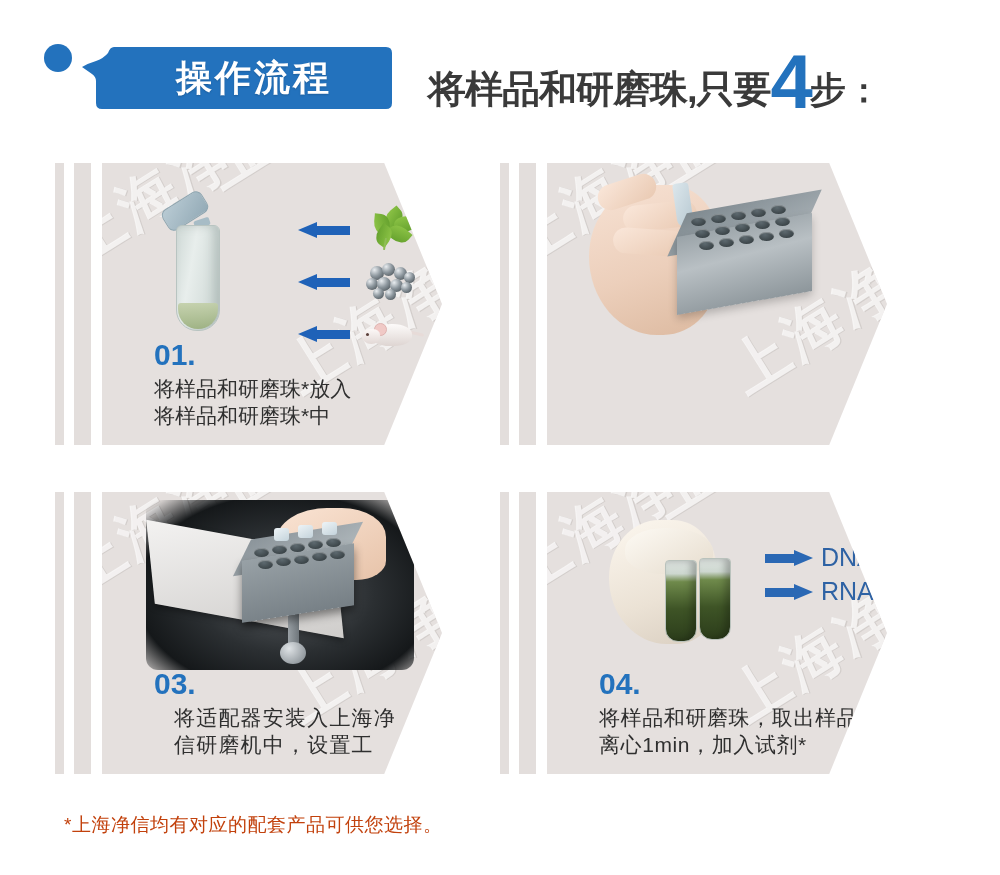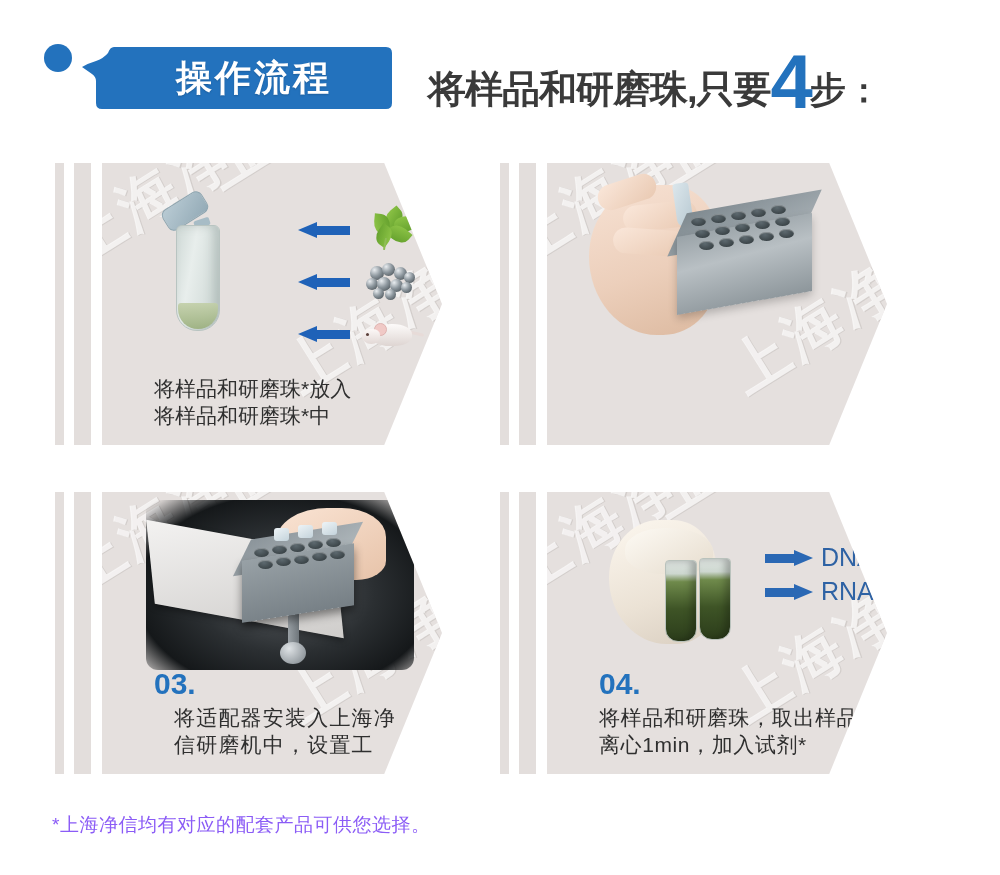--- a/index.html
+++ b/index.html
@@ -261,22 +261,22 @@
   .arrow-right .head{
     position:absolute;right:0;top:0;width:0;height:0;
     border-top:8px solid transparent;border-bottom:8px solid transparent;
     border-left:19px solid #2a68b4;
   }
   .olabel{color:#2e62a4;font-size:25px;font-weight:500;margin-left:8px;white-space:nowrap;}
   .olabel.cn{font-size:22px;}
 
   
   .footnote{
-    position:absolute;left:52px;top:812px;
-    color:#8b5cf6;font-size:19px;letter-spacing:.5px;white-space:nowrap;
+    position:absolute;left:64px;top:812px;
+    color:#c2410c;font-size:19px;letter-spacing:.5px;white-space:nowrap;
   }
 </style>
 </head>
 <body>
 
 <div class="page">
 
   <div class="header">
     <div class="hdr-dot"></div>
 
@@ -362,20 +362,21 @@
                 <div class="mouse-b"></div>
                 <div class="mouse-e"></div>
                 <div class="mouse-h"></div>
                 <div class="mouse-eye"></div>
               </div>
             </div>
           </div>
         </div>
 
         <div class="card-text">
+          <div class="step-no">01.</div>
           <div class="step-lines">
             <div>将样品和研磨珠*放入</div>
             <div>将样品和研磨珠*中</div>
           </div>
         </div>
       </div>
     </div>
 
     <div class="card c2">
       <div class="bar b1"></div>

